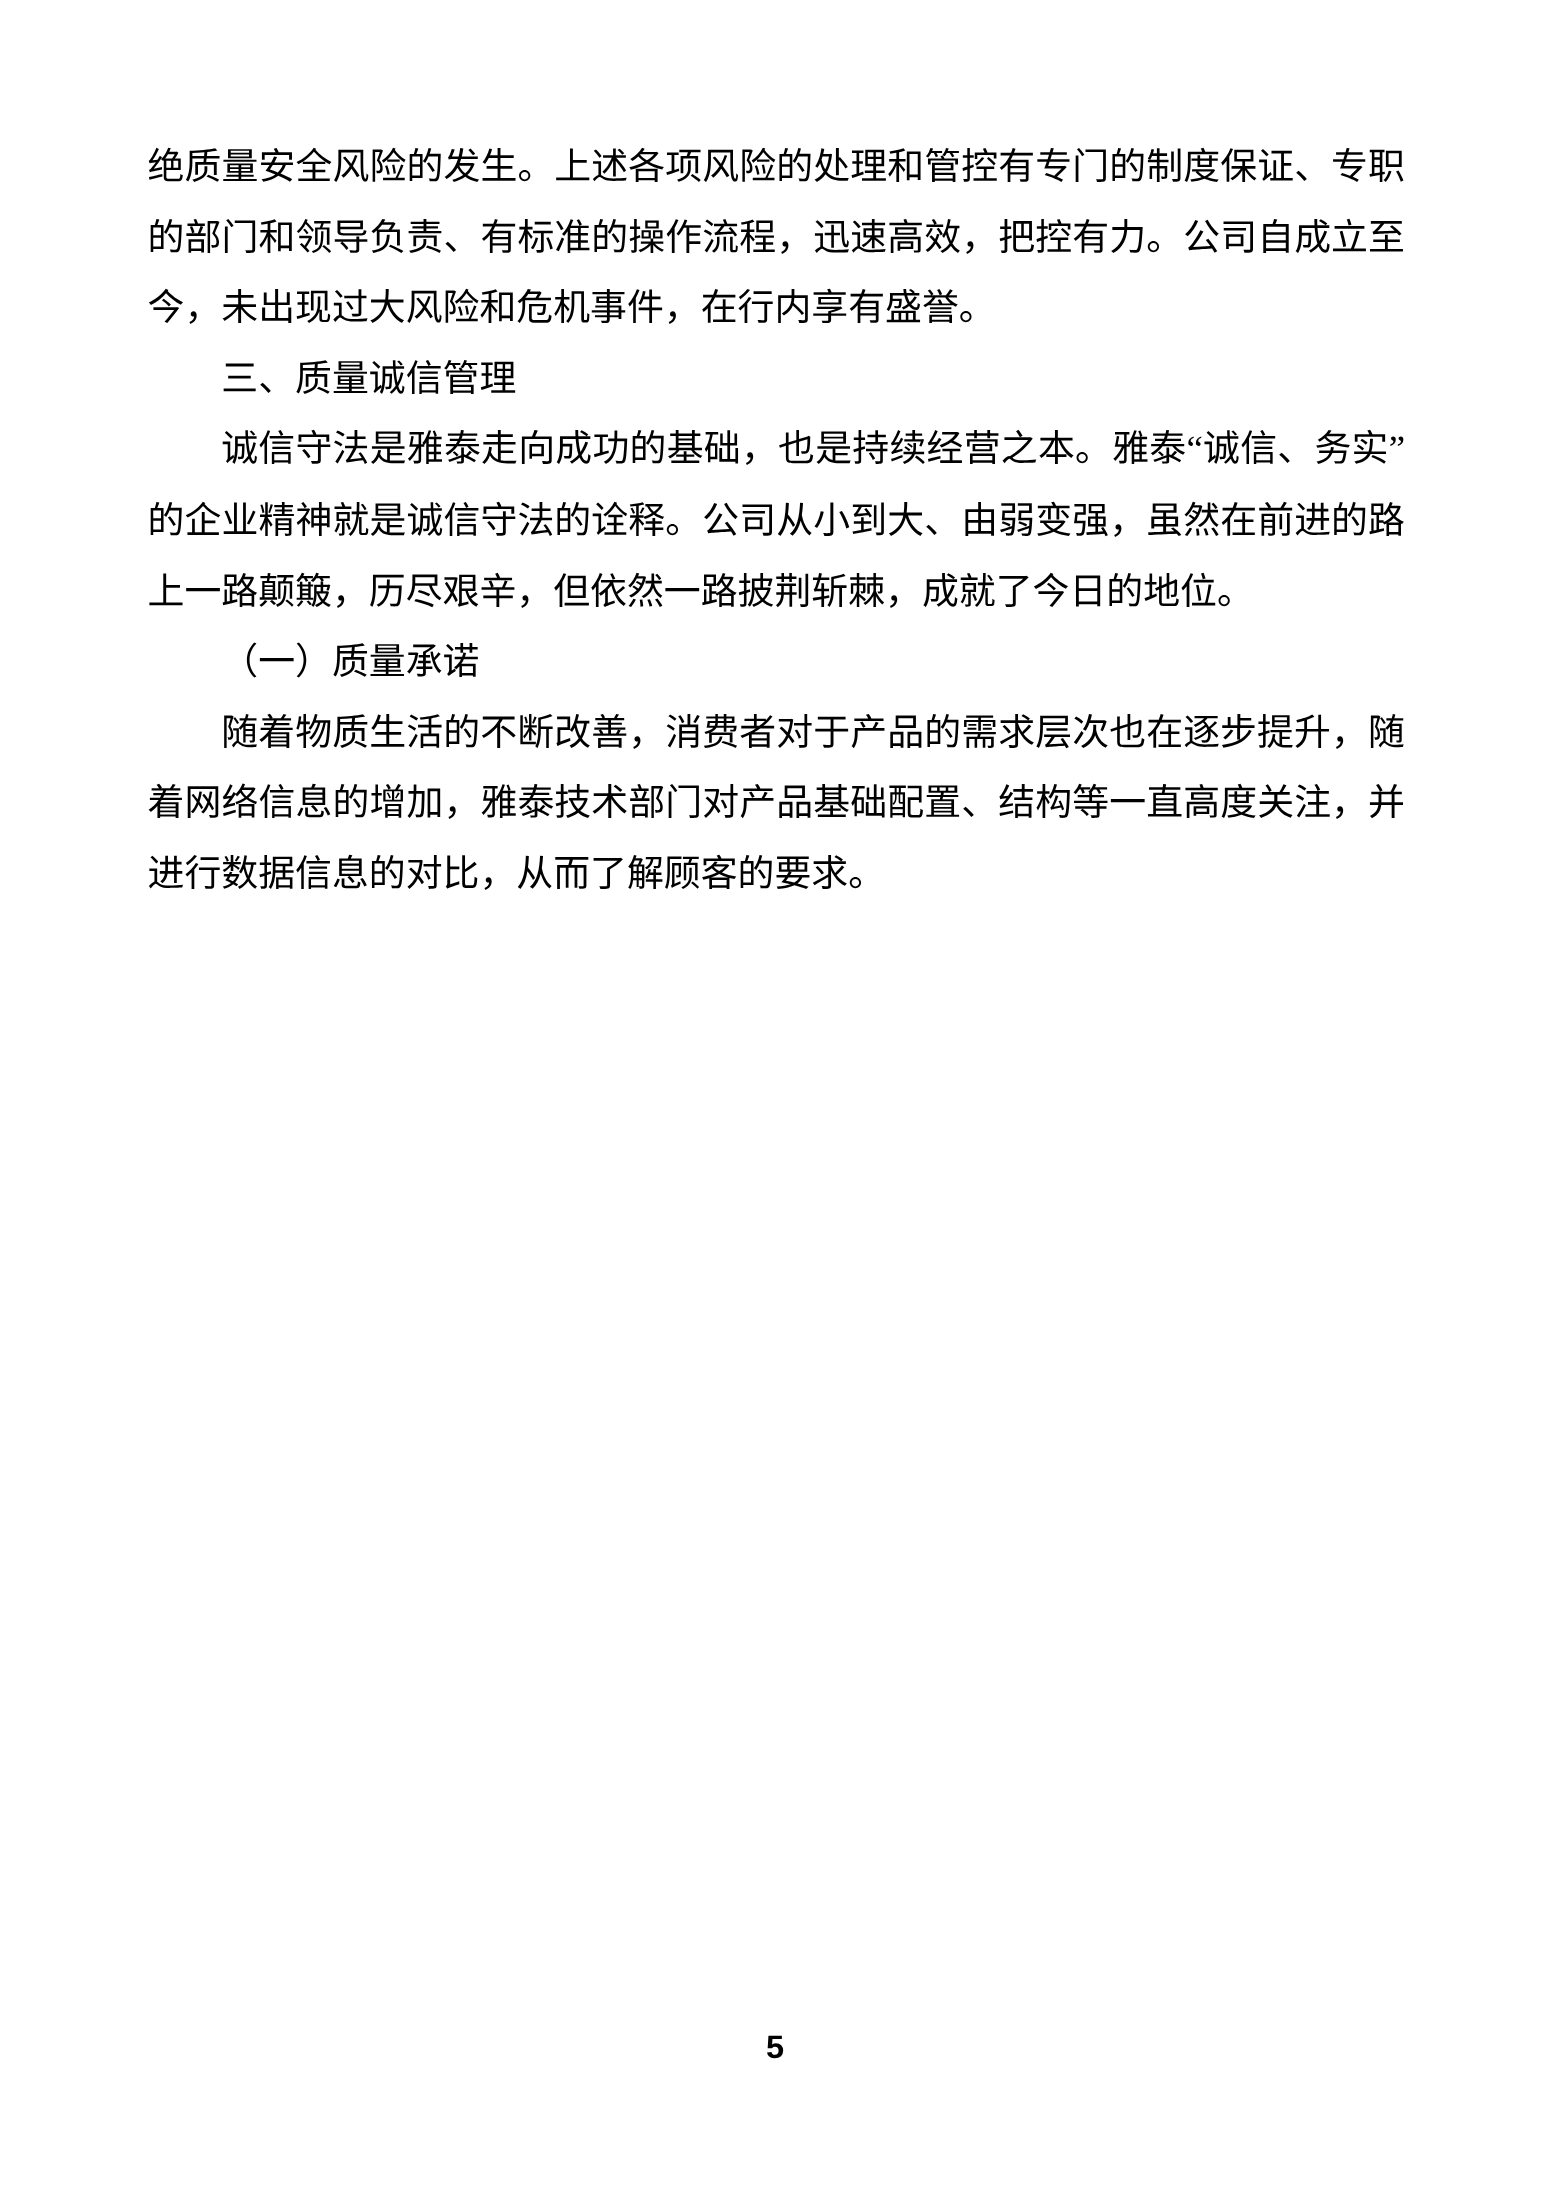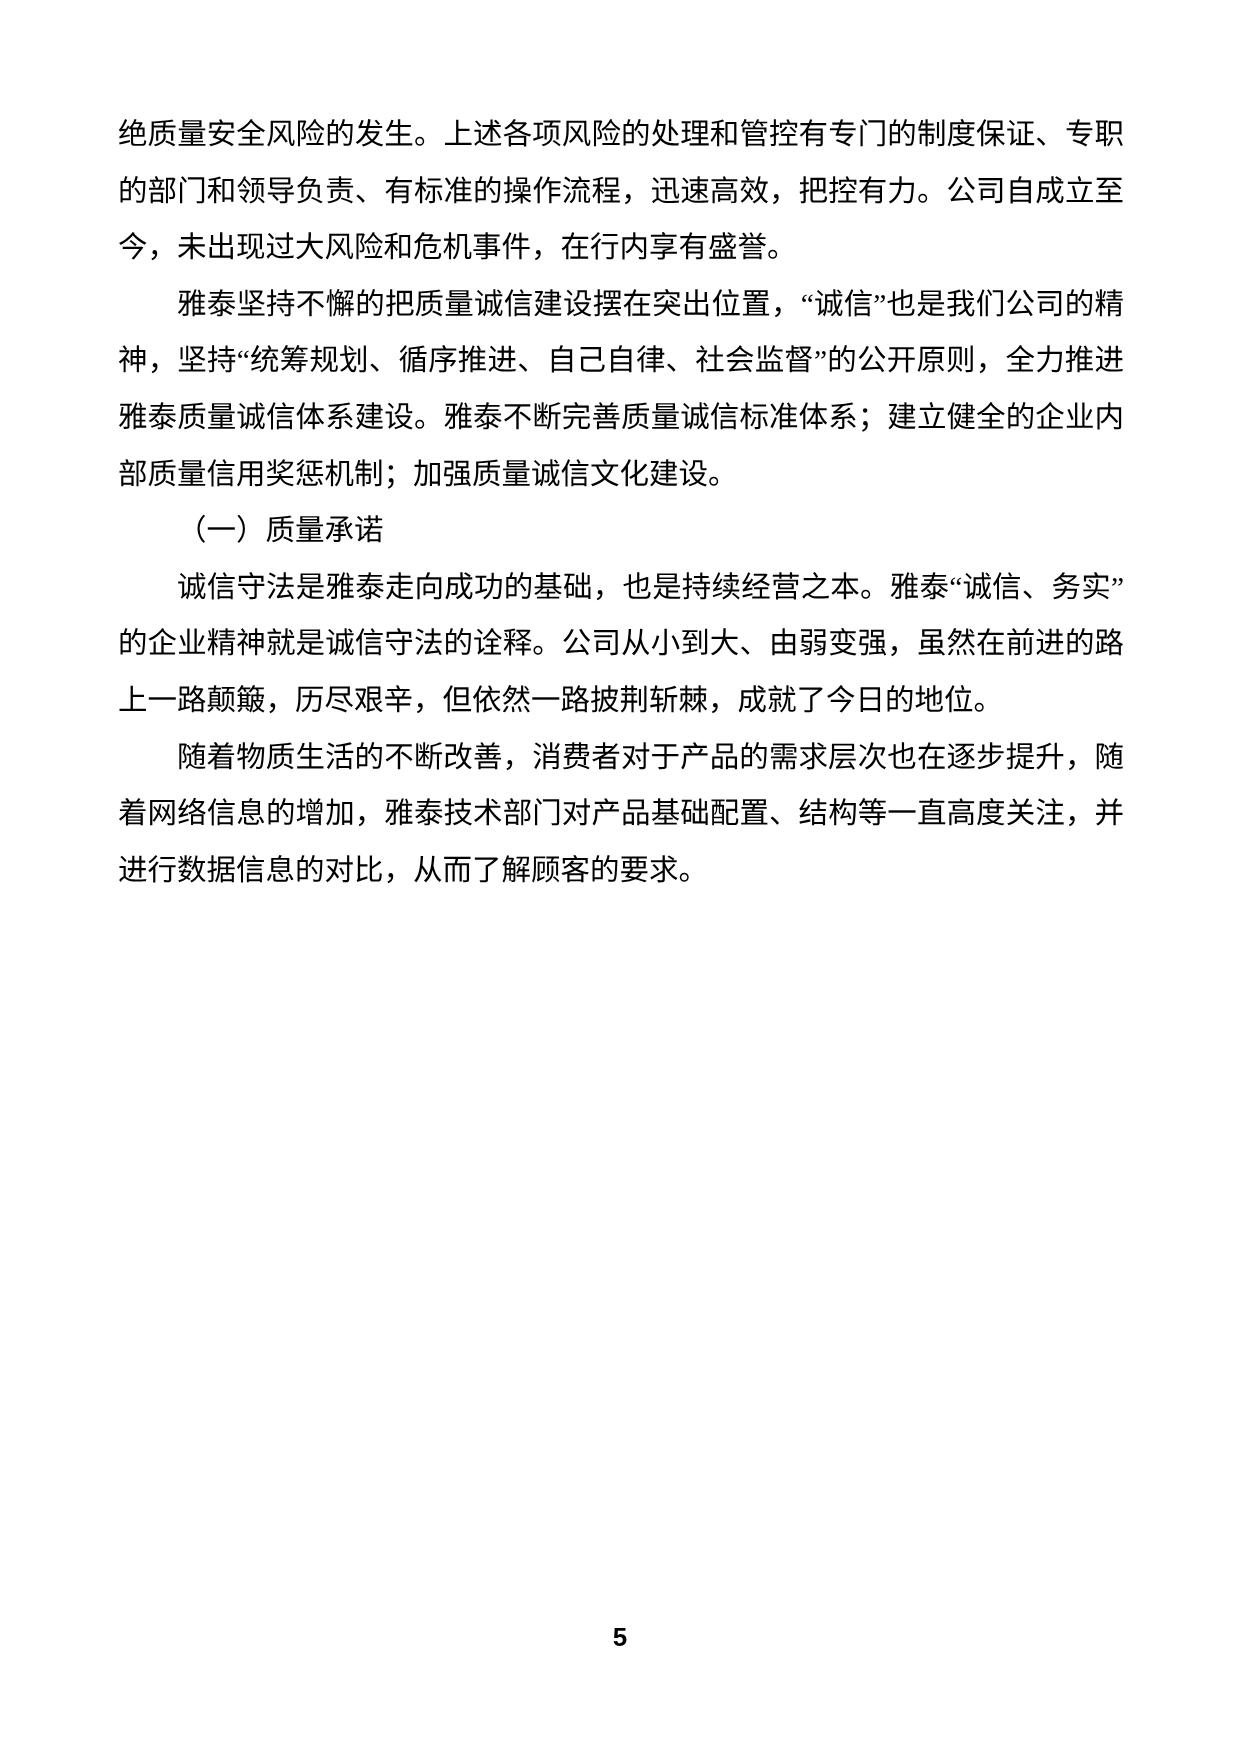--- a/index.html
+++ b/index.html
@@ -51,23 +51,23 @@
     color: #000000;
   }
 </style>
 </head>
 <body>
 
 <div class="page">
 
   <div class="text-block">
     <p class="para">绝质量安全风险的发生。上述各项风险的处理和管控有专门的制度保证、专职的部门和领导负责、有标准的操作流程，迅速高效，把控有力。公司自成立至今，未出现过大风险和危机事件，在行内享有盛誉。</p>
-    <p class="para indent">雅泰坚持不懈的把质量诚信建设摆在突出位置，“诚信”也是我们公司的精神，坚持“统筹规划、循序推进、自己自律、社会监督”的公开原则，全力推进雅泰质量诚信体系建设。雅泰不断完善质量诚信标准体系；建立健全的企业内部质量信用奖惩机制；加强质量诚信文化建设。</p>
+    <p class="para indent">三、质量诚信管理</p>
+    <p class="para indent">诚信守法是雅泰走向成功的基础，也是持续经营之本。雅泰“诚信、务实”的企业精神就是诚信守法的诠释。公司从小到大、由弱变强，虽然在前进的路上一路颠簸，历尽艰辛，但依然一路披荆斩棘，成就了今日的地位。</p>
     <p class="para indent">（一）质量承诺</p>
-    <p class="para indent">诚信守法是雅泰走向成功的基础，也是持续经营之本。雅泰“诚信、务实”的企业精神就是诚信守法的诠释。公司从小到大、由弱变强，虽然在前进的路上一路颠簸，历尽艰辛，但依然一路披荆斩棘，成就了今日的地位。</p>
     <p class="para indent">随着物质生活的不断改善，消费者对于产品的需求层次也在逐步提升，随着网络信息的增加，雅泰技术部门对产品基础配置、结构等一直高度关注，并进行数据信息的对比，从而了解顾客的要求。</p>
   </div>
 
   <div class="page-footer">
     <span class="page-number">5</span>
   </div>
 
 </div>
 
 </body></html>

